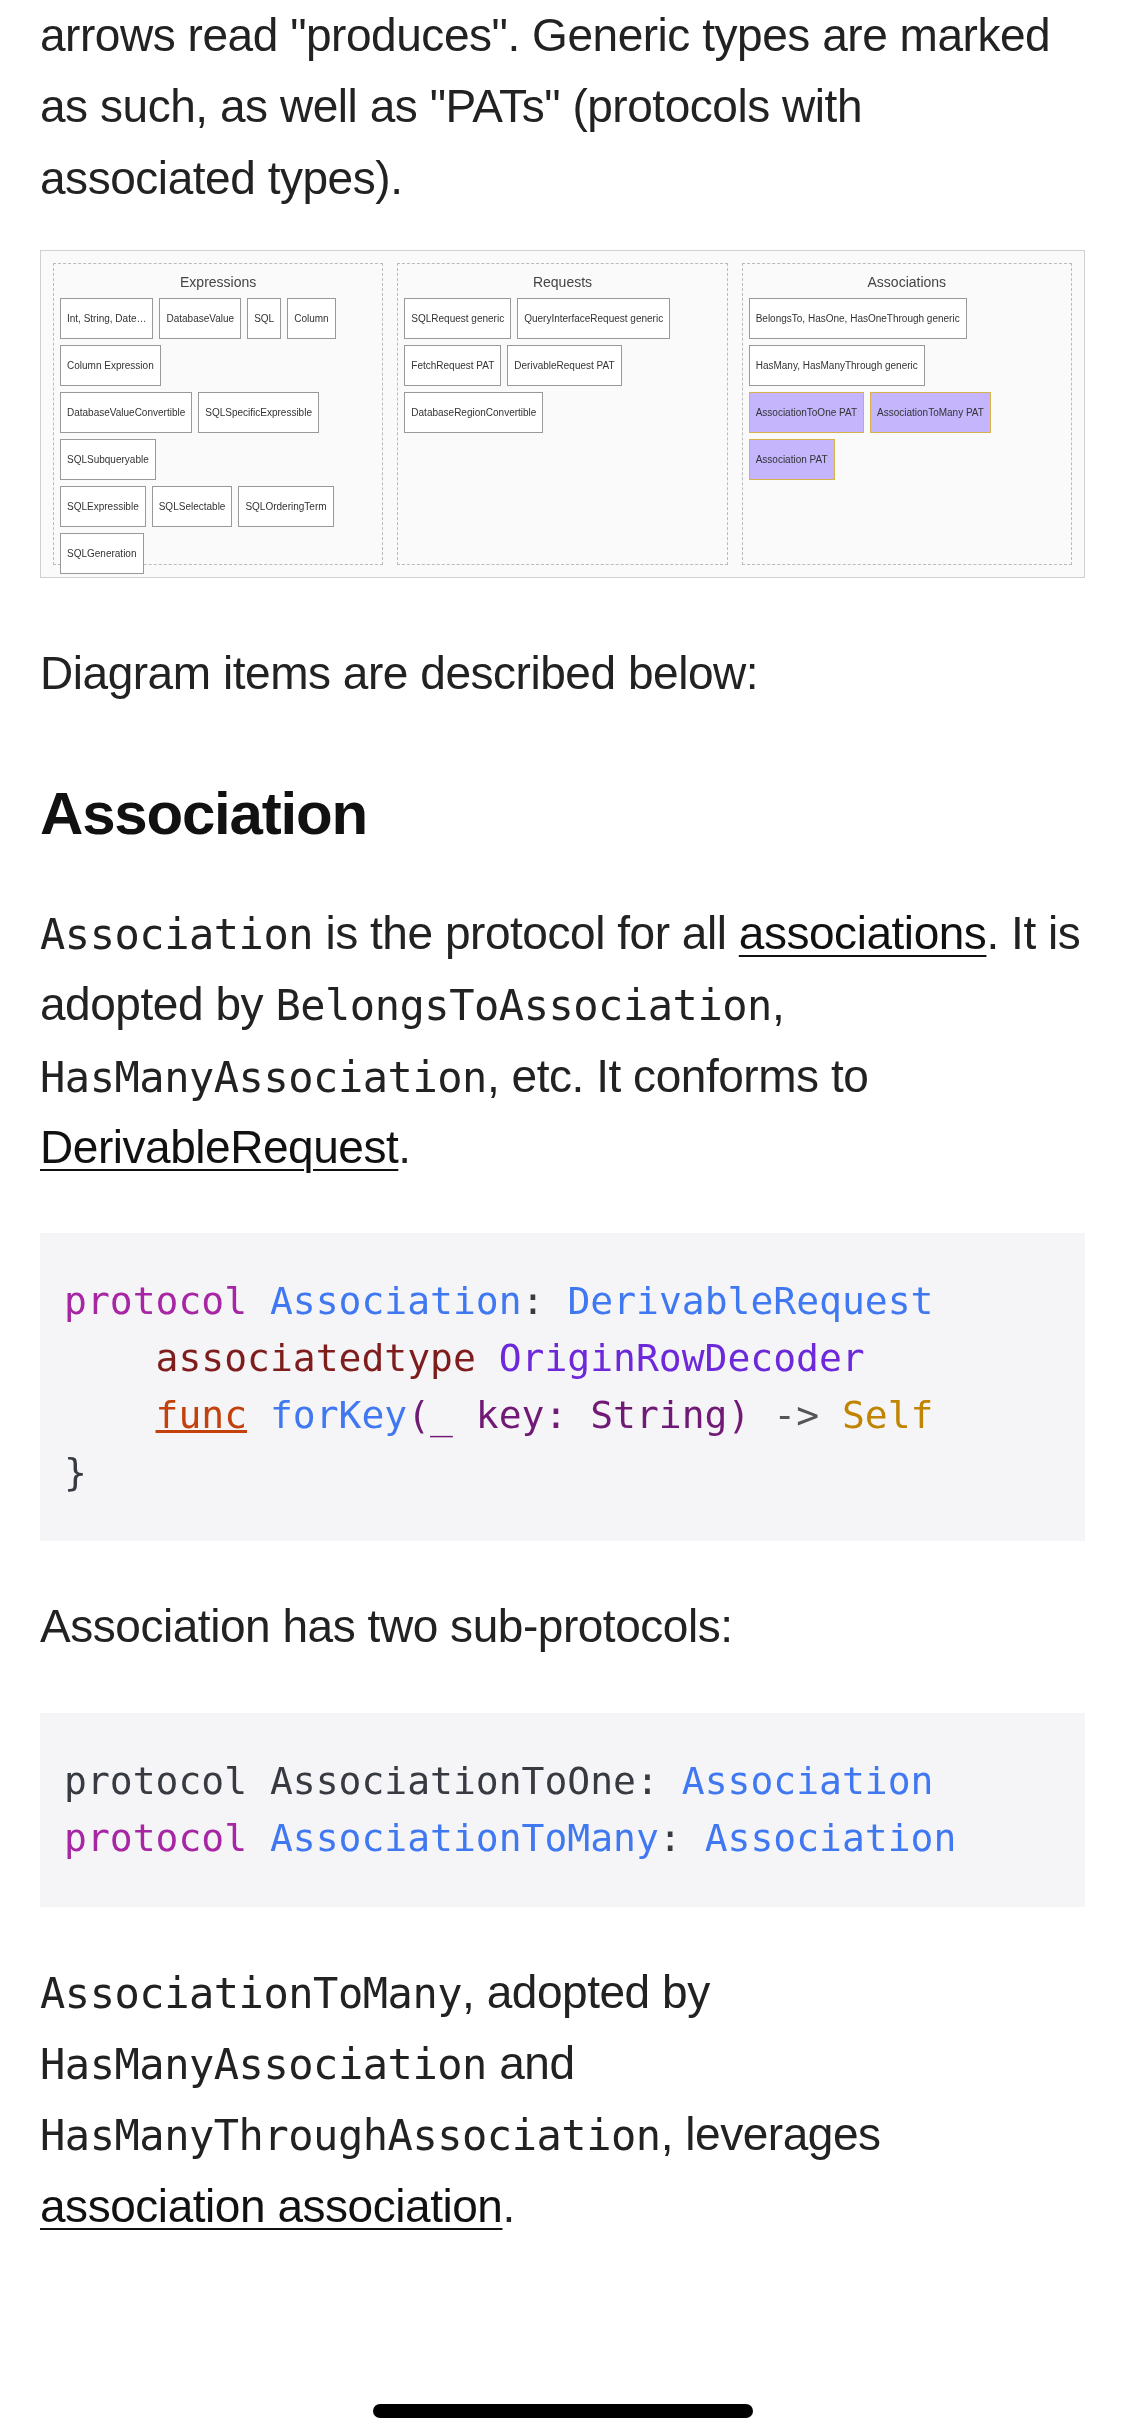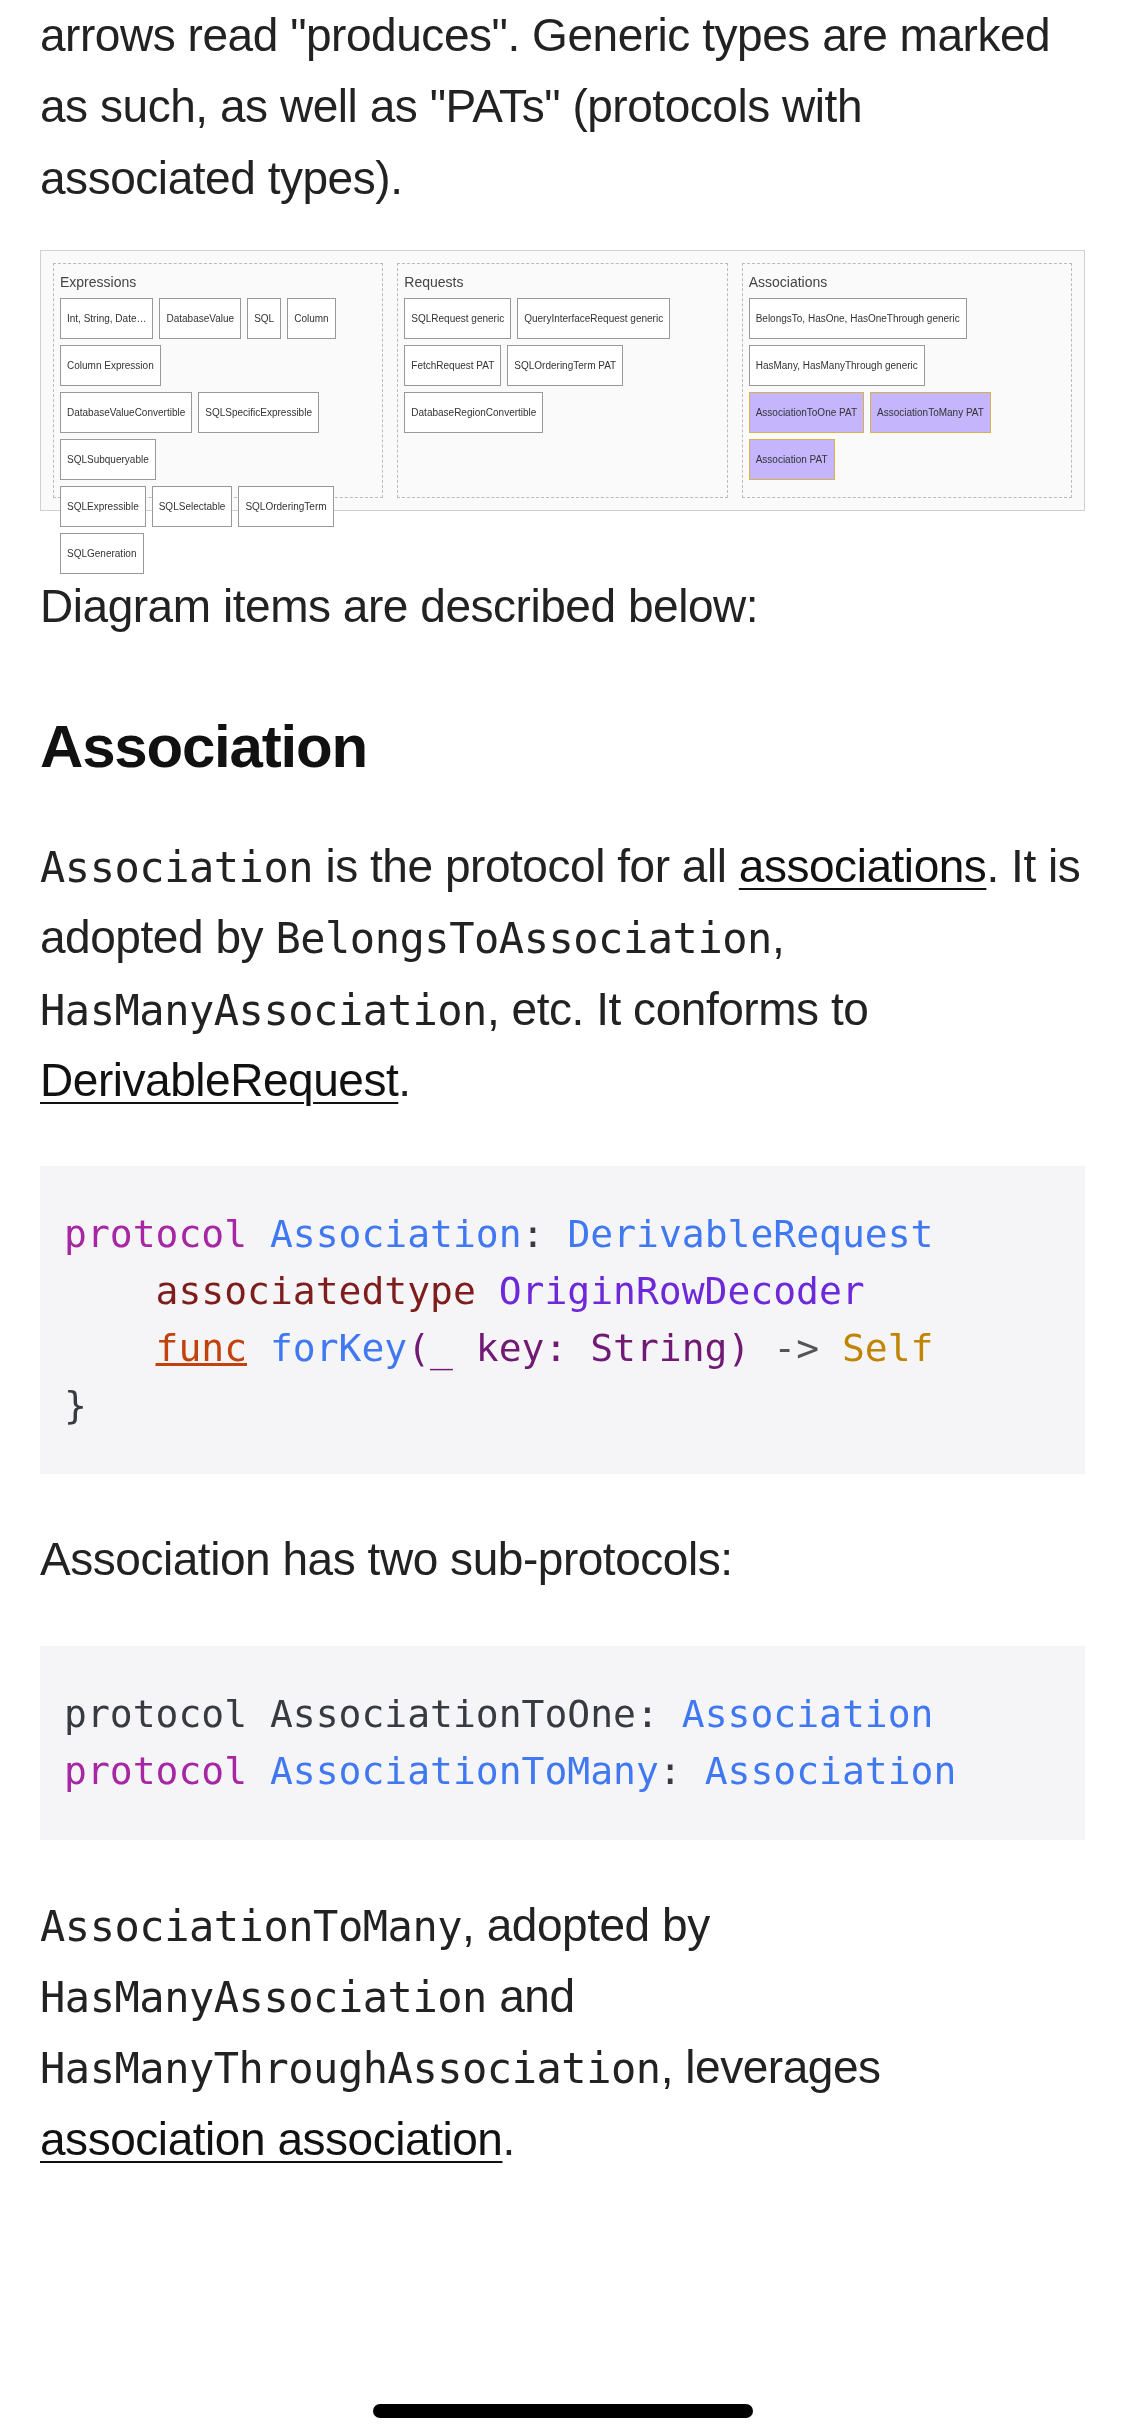--- a/index.html
+++ b/index.html
@@ -14,28 +14,29 @@
   }
   p.body {
     font-size: 46px;
     line-height: 1.55;
     color: #222;
     letter-spacing: -0.01em;
     margin-bottom: 36px;
   }
   .diagram {
     width: 100%;
-    height: 261px;
+    height: 328px;
     margin: 30px 0 60px 0;
     border: 1px solid #d0d0d0;
     background: #fafafa;
     position: relative;
     display: flex;
     gap: 14px;
     padding: 12px;
+    text-align: center;
   }
   .cluster {
     flex: 1;
     border: 1px dashed #bbb;
     padding: 10px 6px 6px 6px;
     position: relative;
     display: flex;
     flex-direction: column;
     gap: 6px;
   }
@@ -136,21 +137,21 @@
         </div>
     </div>
     <div class="cluster">
       <div class="cluster-title">Requests</div>
       <div class="row">
           <span class="node">SQLRequest generic</span>
           <span class="node">QueryInterfaceRequest generic</span>
         </div>
       <div class="row">
           <span class="node">FetchRequest PAT</span>
-          <span class="node">SQLOrderingTerm PAT</span>
+          <span class="node">DerivableRequest PAT</span>
         </div>
       <div class="row">
           <span class="node">DatabaseRegionConvertible</span>
         </div>
     </div>
     <div class="cluster">
       <div class="cluster-title">Associations</div>
       <div class="row">
           <span class="node">BelongsTo, HasOne, HasOneThrough generic</span>
           <span class="node">HasMany, HasManyThrough generic</span>

